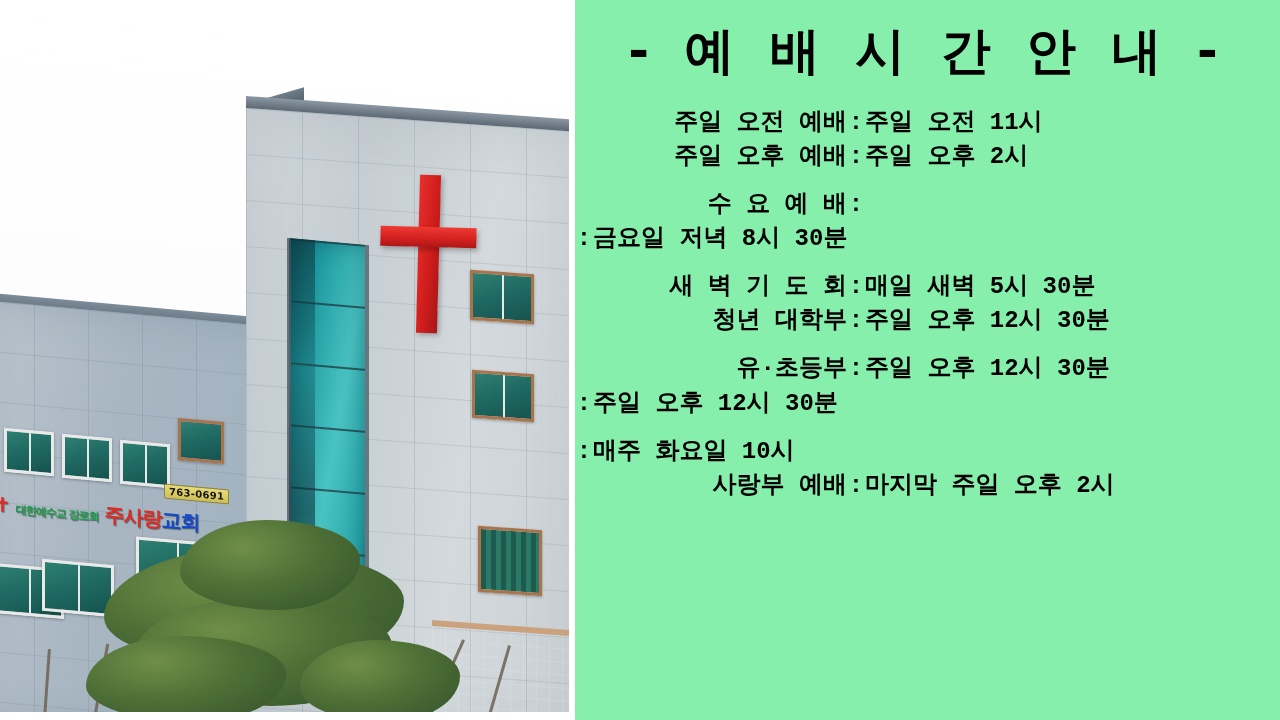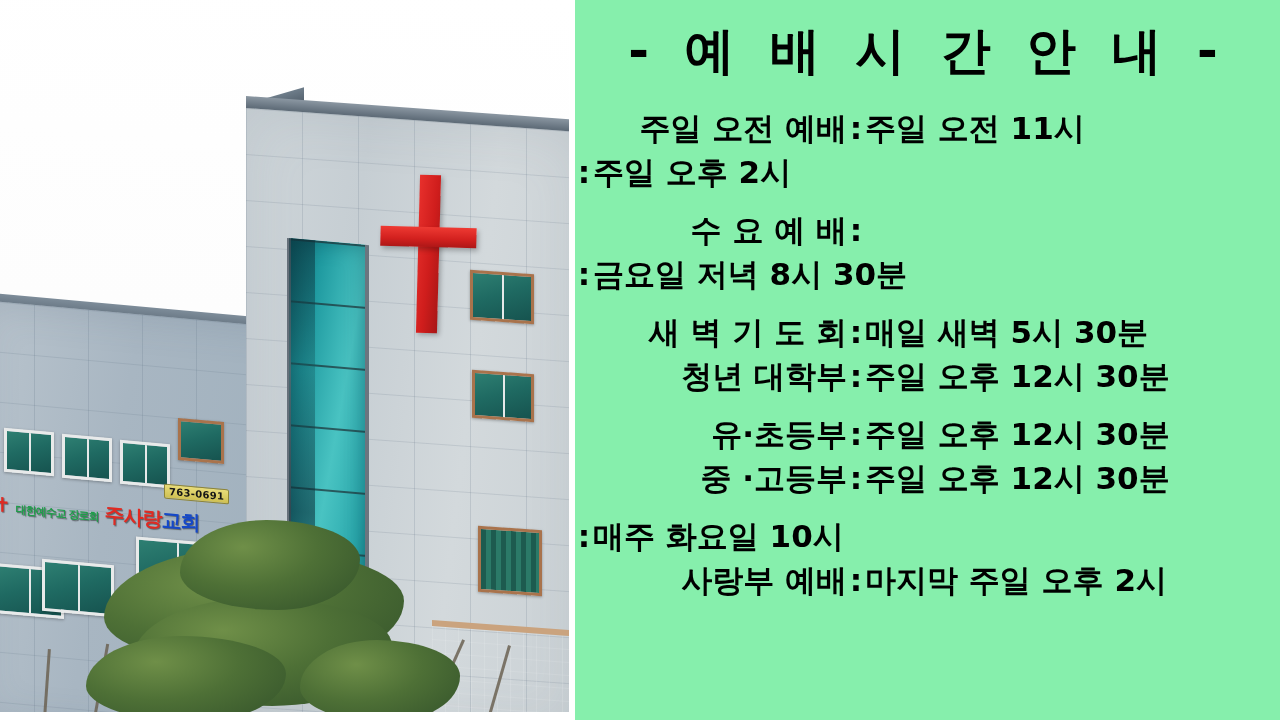--- a/index.html
+++ b/index.html
@@ -333,25 +333,26 @@
     top: 106px;
     width: 705px;
   }
   .group {
     margin-bottom: 14px;
   }
   .row {
     display: flex;
     align-items: center;
     justify-content: flex-start;
-    font-size: 31px;
+    font-size: 24px;
     font-weight: 700;
     color: #000000;
     line-height: 1.42;
     white-space: nowrap;
+    font-family: Liberation Mono, monospace;
   }
   .row .label {
     width: 272px;
     text-align: right;
     padding-right: 0;
   }
   .row .sep {
     width: 18px;
     text-align: center;
   }
@@ -449,20 +450,21 @@
   <div class="panel">
     <div class="title">- 예 배 시 간 안 내 -</div>
     <div class="schedule" id="schedule">
         <div class="group">
           <div class="row">
             <span class="label">주일 오전 예배</span>
             <span class="sep">:</span>
             <span class="value">주일 오전 11시</span>
           </div>
           <div class="row">
+            <span class="label">주일 오후 예배</span>
             <span class="sep">:</span>
             <span class="value">주일 오후  2시</span>
           </div>
         </div>
         <div class="group">
           <div class="row">
             <span class="label">수 요 예   배</span>
             <span class="sep">:</span>
           </div>
           <div class="row">
@@ -482,21 +484,20 @@
             <span class="value">주일 오후   12시 30분</span>
           </div>
         </div>
         <div class="group">
           <div class="row">
             <span class="label">유·초등부</span>
             <span class="sep">:</span>
             <span class="value">주일 오후   12시 30분</span>
           </div>
           <div class="row">
-            <span class="label">중 ·고등부</span>
             <span class="sep">:</span>
             <span class="value">주일 오후   12시 30분</span>
           </div>
         </div>
         <div class="group">
           <div class="row">
             <span class="sep">:</span>
             <span class="value">매주 화요일 10시</span>
           </div>
           <div class="row">

